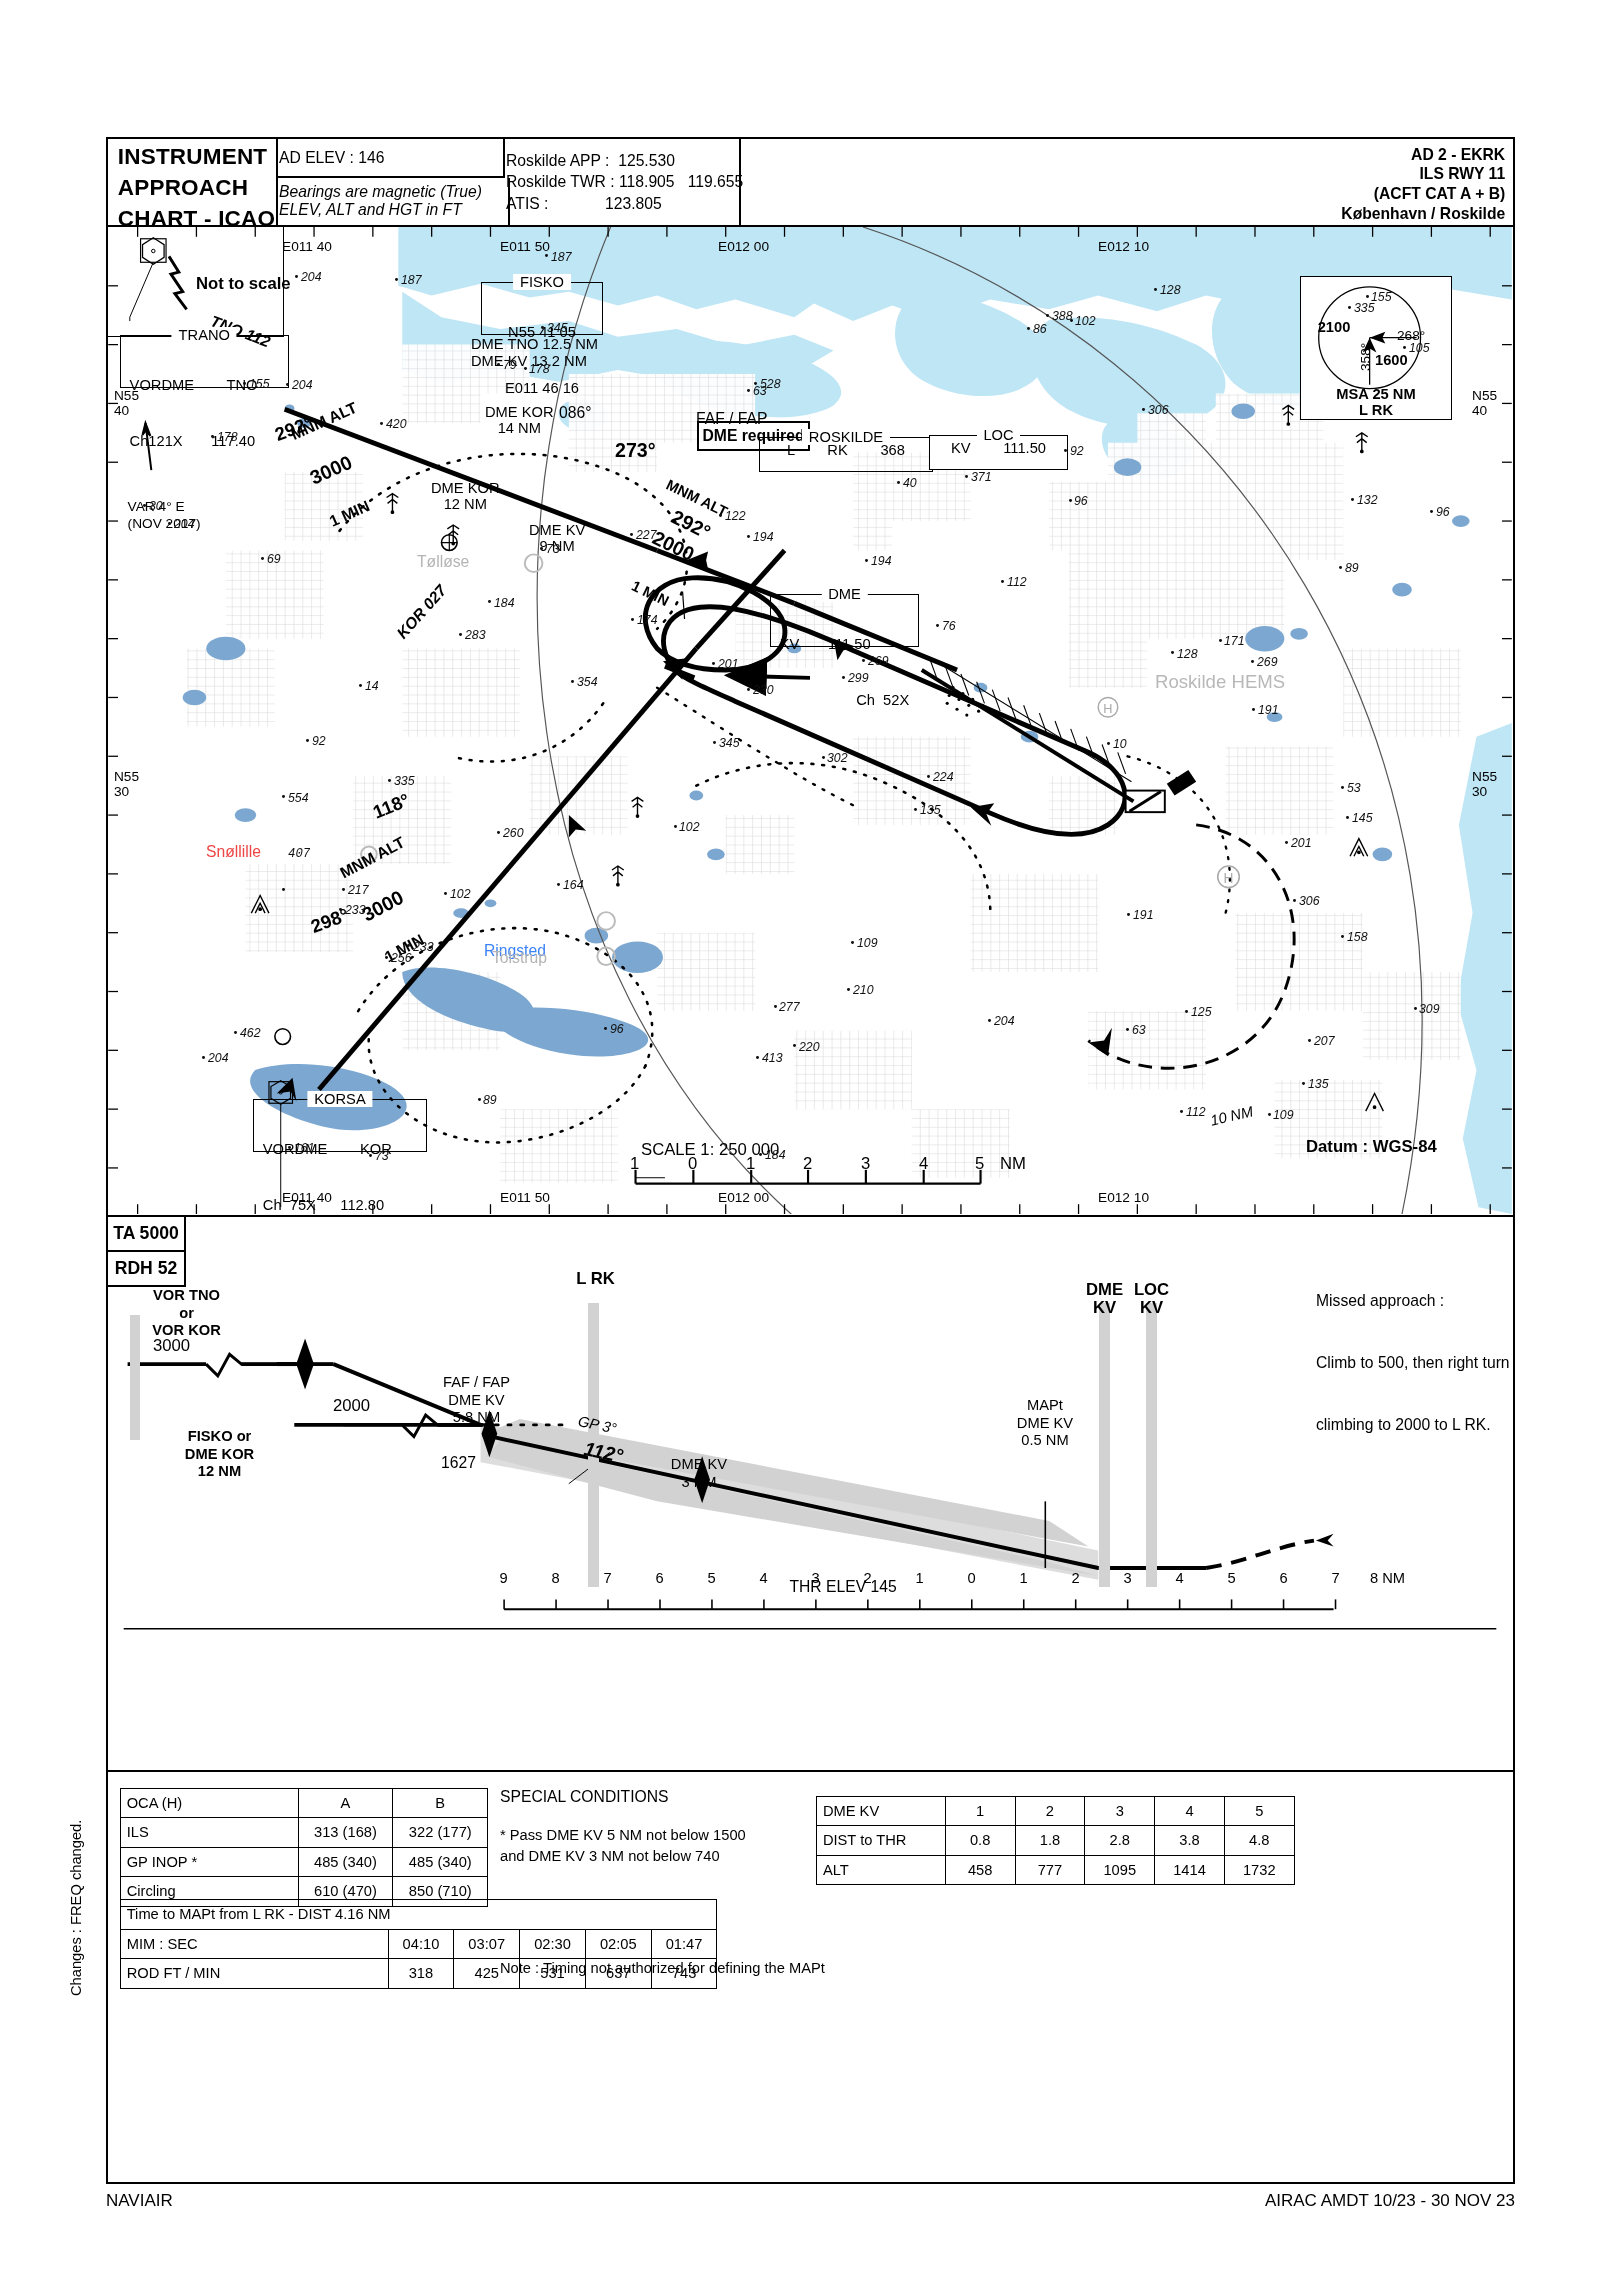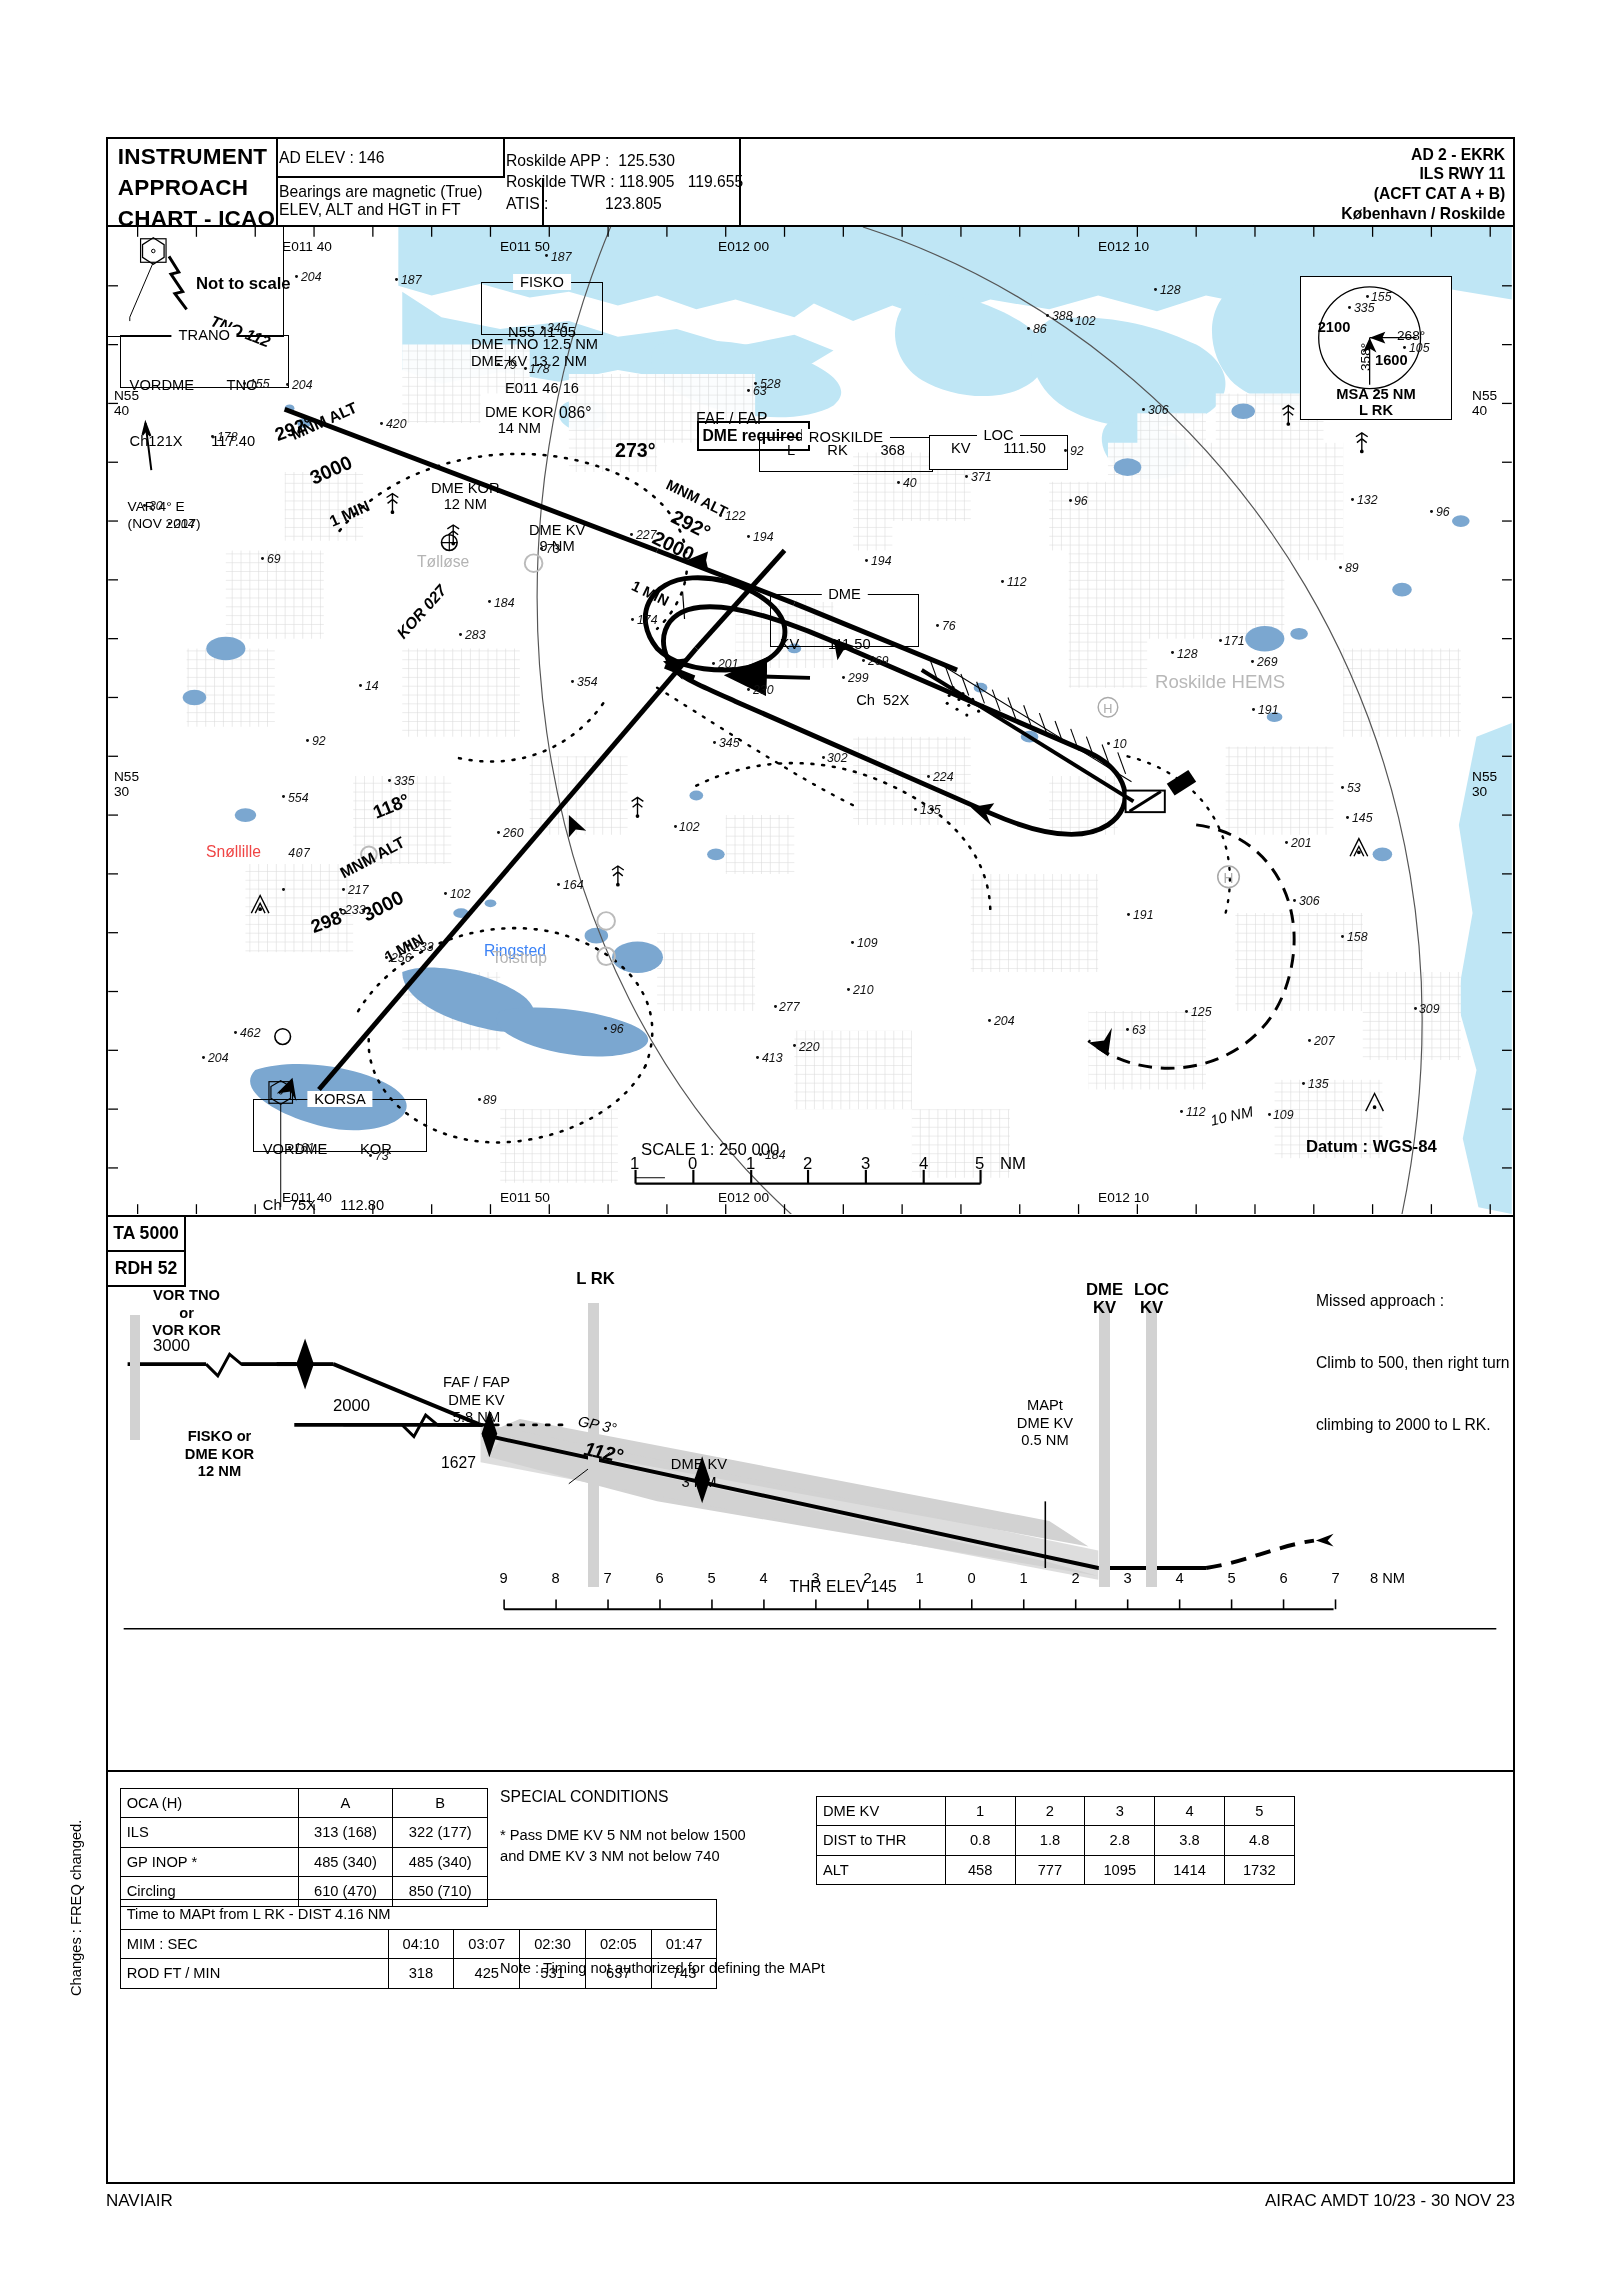--- a/index.html
+++ b/index.html
@@ -12,21 +12,21 @@
   .frame{border:2.9px solid #000;}
 
   .ctr{display:flex;align-items:center;justify-content:center;text-align:center;}
   .lft{display:flex;align-items:center;justify-content:flex-start;}
 
   
   #header{left:106px;top:137px;width:1409px;height:90px;}
   #hdr-title{left:0;top:0;width:170px;height:90px;border-right:2.5px solid #000;}
   #hdr-title div{font-weight:bold;font-size:22.5px;line-height:27.4px;padding:3.9px 0 0 9.8px;letter-spacing:0.2px;}
   #hdr-elev{left:170px;top:0;width:227px;height:39px;border-bottom:2.5px solid #000;border-right:2.5px solid #000;}
-  #hdr-bear{left:170px;top:39px;width:266px;height:51px;border-right:2.5px solid #000;}
+  #hdr-bear{left:170px;top:39px;width:232px;height:51px;border-right:2.5px solid #000;font-style:italic;}
   #hdr-freq{left:397px;top:0;width:236px;height:90px;border-right:2.5px solid #000;}
   #hdr-ad{left:633px;top:0;width:776px;height:90px;}
   .f13{font-size:15.7px;}
   .hdr-pad{padding-left:1px;}
   .freq-row{font-size:15.7px;line-height:21.6px;white-space:pre;}
   #hdr-ad .adtxt{font-weight:bold;font-size:15.7px;line-height:19.6px;text-align:right;padding-right:11.8px;}
 
   
   #plan{left:106px;top:227px;width:1409px;height:990px;border-left:2.9px solid #000;border-right:2.9px solid #000;border-bottom:2.9px solid #000;overflow:hidden;background:#fff;}
   #mapsvg{position:absolute;left:0;top:0;}

